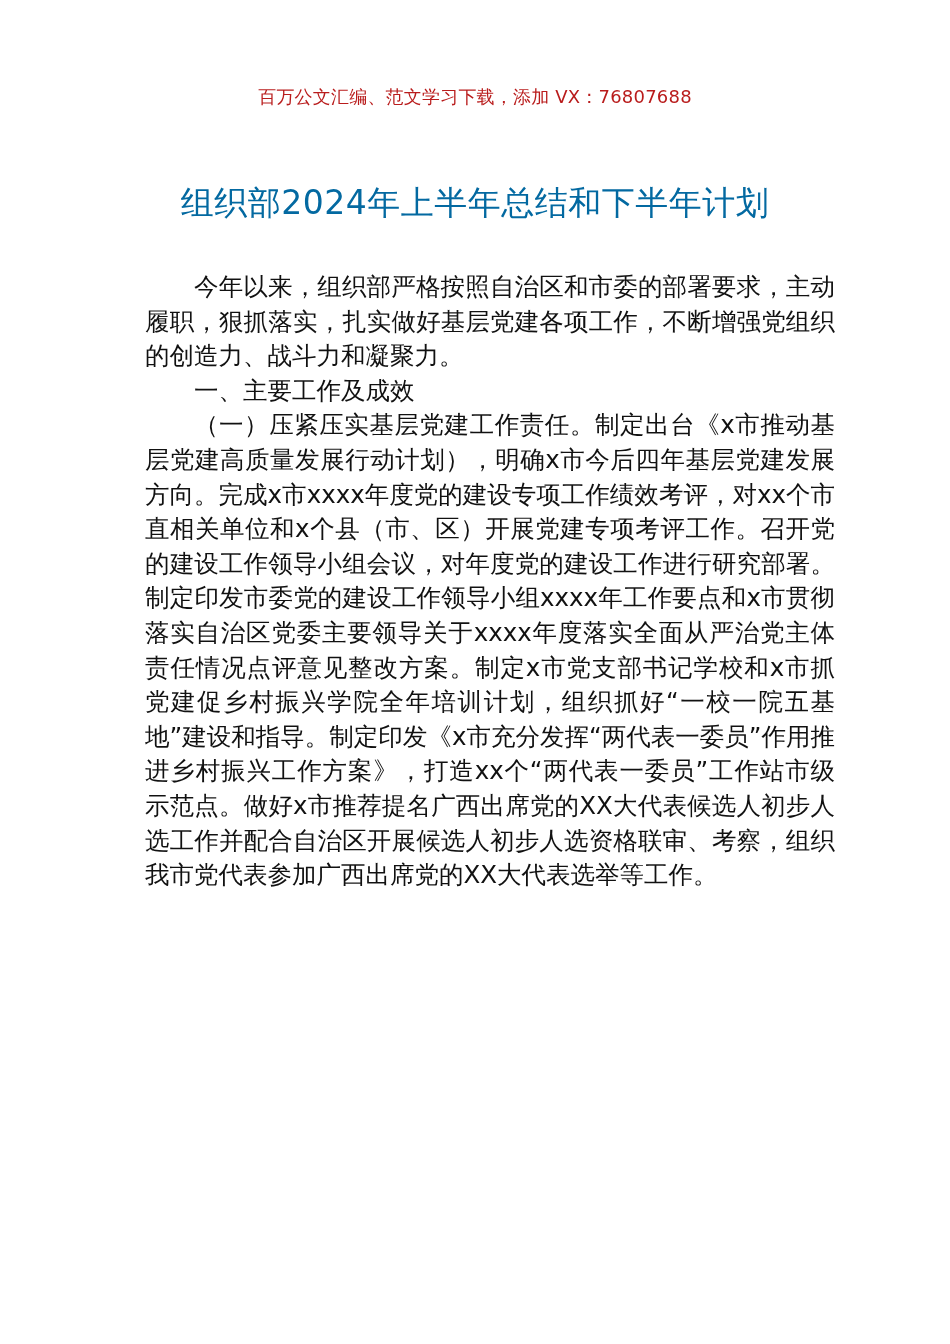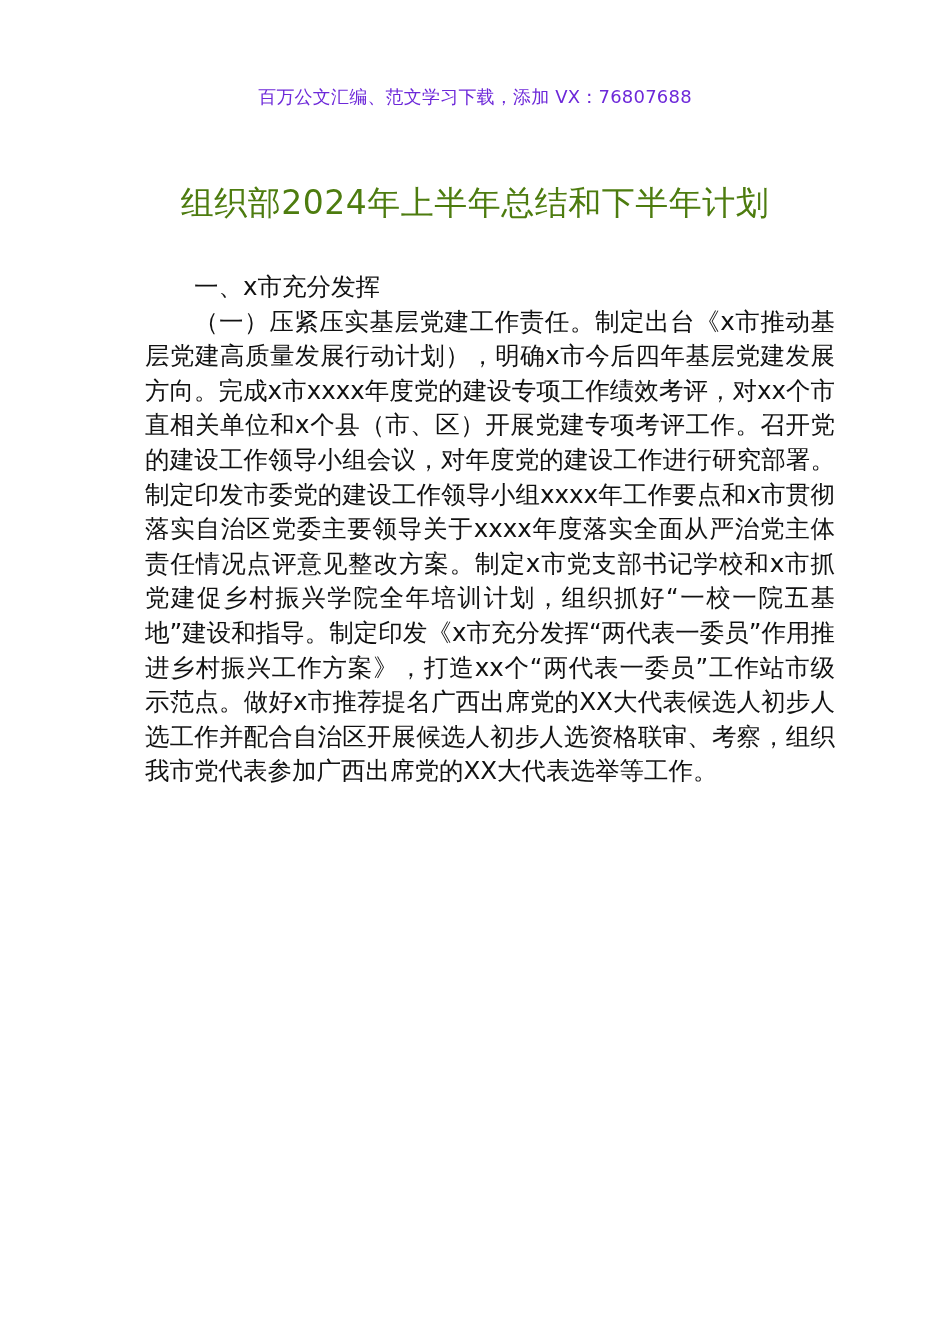--- a/index.html
+++ b/index.html
@@ -16,32 +16,32 @@
     color: #111111;
   }
   .header-note {
     position: absolute;
     top: 84px;
     left: 0;
     width: 950px;
     text-align: center;
     font-size: 18px;
     line-height: 26px;
-    color: #6d28d9;
+    color: #b91c1c;
     letter-spacing: 0.2px;
   }
   .doc-title {
     position: absolute;
     top: 180px;
     left: 0;
     width: 950px;
     text-align: center;
     font-size: 33px;
     line-height: 46px;
-    color: #4d7c0f;
+    color: #0369a1;
     letter-spacing: 0.5px;
   }
   .doc-body {
     position: absolute;
     top: 270px;
     left: 145px;
     width: 690px;
     font-size: 24.5px;
     line-height: 34.6px;
     color: #111111;
@@ -54,15 +54,16 @@
   }
 </style>
 </head>
 <body>
 
 <div class="header-note">百万公文汇编、范文学习下载，添加 VX：76807688</div>
 
 <div class="doc-title">组织部2024年上半年总结和下半年计划</div>
 
 <div class="doc-body">
-  <p>一、x市充分发挥</p>
+  <p>今年以来，组织部严格按照自治区和市委的部署要求，主动履职，狠抓落实，扎实做好基层党建各项工作，不断增强党组织的创造力、战斗力和凝聚力。</p>
+  <p>一、主要工作及成效</p>
   <p>（一）压紧压实基层党建工作责任。制定出台《x市推动基层党建高质量发展行动计划），明确x市今后四年基层党建发展方向。完成x市xxxx年度党的建设专项工作绩效考评，对xx个市直相关单位和x个县（市、区）开展党建专项考评工作。召开党的建设工作领导小组会议，对年度党的建设工作进行研究部署。制定印发市委党的建设工作领导小组xxxx年工作要点和x市贯彻落实自治区党委主要领导关于xxxx年度落实全面从严治党主体责任情况点评意见整改方案。制定x市党支部书记学校和x市抓党建促乡村振兴学院全年培训计划，组织抓好“一校一院五基地”建设和指导。制定印发《x市充分发挥“两代表一委员”作用推进乡村振兴工作方案》，打造xx个“两代表一委员”工作站市级示范点。做好x市推荐提名广西出席党的XX大代表候选人初步人选工作并配合自治区开展候选人初步人选资格联审、考察，组织我市党代表参加广西出席党的XX大代表选举等工作。</p>
 </div>
 
 </body></html>

